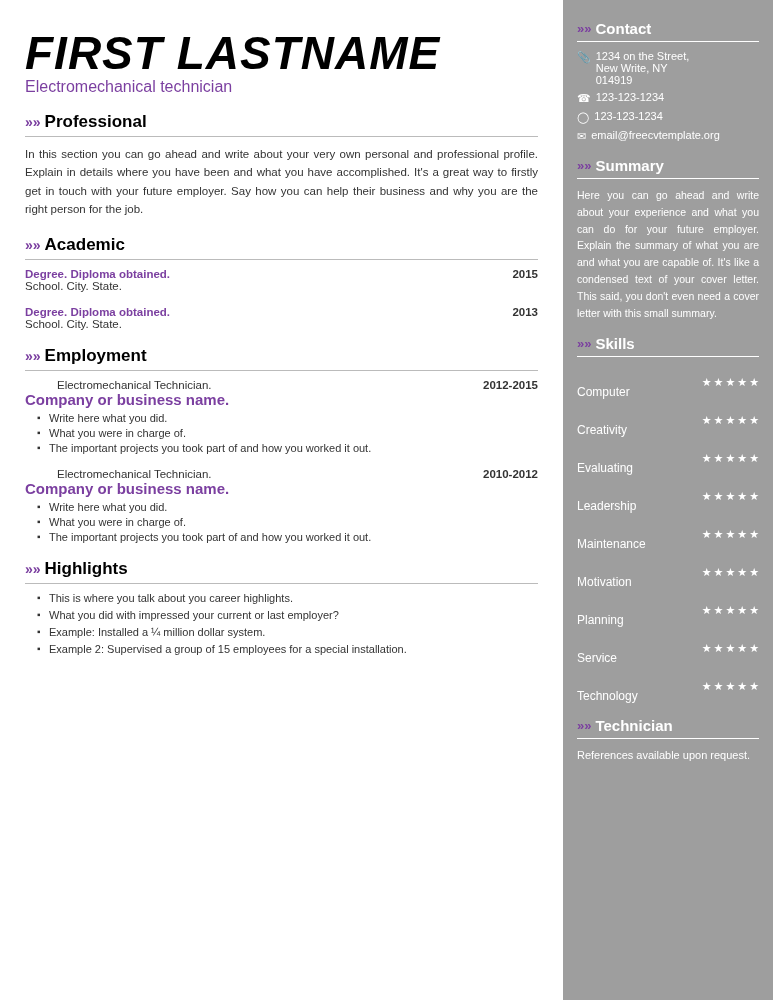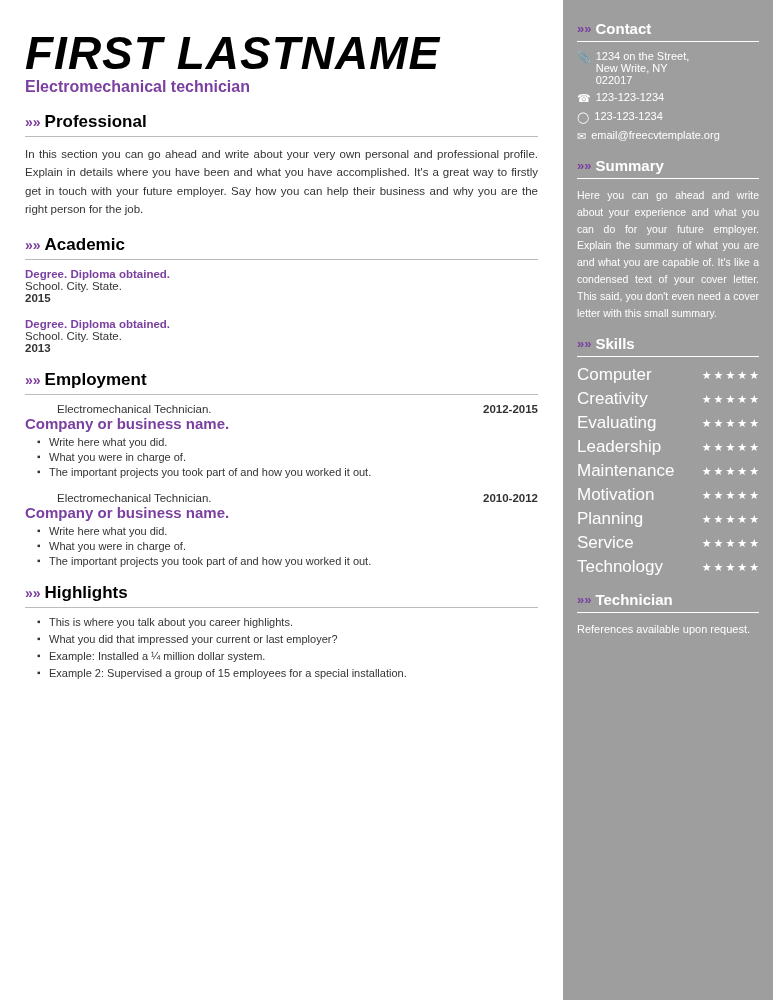--- a/index.html
+++ b/index.html
@@ -29,21 +29,21 @@
       color: #000;
       line-height: 1;
       letter-spacing: 1px;
       text-transform: uppercase;
       font-style: italic;
     }
 
     .job-title {
       font-size: 16px;
       color: #7b3fa0;
-      font-weight: 700;
+      font-weight: 400;
       margin-top: 2px;
     }
 
     .section-title {
       display: flex;
       align-items: center;
       font-size: 17px;
       font-weight: 800;
       color: #000;
       margin-top: 16px;
@@ -76,21 +76,20 @@
     .academic-degree {
       color: #7b3fa0;
       font-weight: 700;
       font-size: 11.5px;
     }
 
     .academic-row {
       display: flex;
       justify-content: space-between;
       align-items: flex-start;
-      flex-direction: column;
     }
 
     .academic-school {
       color: #333;
       font-size: 11.5px;
     }
 
     .academic-year {
       color: #333;
       font-size: 11.5px;
@@ -226,23 +225,24 @@
     }
 
     .skill-row {
       display: flex;
       justify-content: space-between;
       align-items: center;
       margin-bottom: 4px;
     }
 
     .skill-name {
-      font-size: 17px;
+      font-size: 12px;
       color: #fff;
       width: 75px;
+      margin-top: 20px;
     }
 
     .skill-stars {
       display: flex;
       gap: 2px;
     }
 
     .star {
       font-size: 11px;
       color: #fff;
@@ -330,41 +330,41 @@
   </div>
 
   <div class="section-title">
     <span class="arrow-icon">»»</span>
     <span>Highlights</span>
   </div>
   <hr class="divider">
 
   <ul class="highlights-list">
     <li>This is where you talk about you career highlights.</li>
-    <li>What you did that impressed your current or last employer?</li>
+    <li>What you did with impressed your current or last employer?</li>
     <li>Example: Installed a ¼ million dollar system.</li>
     <li>Example 2: Supervised a group of 15 employees for a special installation.</li>
   </ul>
 
 </div>
 
 <div class="right-panel">
 
   <div class="sidebar-section-title">
     <span class="arrow-icon">»»</span>
     <span>Contact</span>
   </div>
   <hr class="sidebar-divider">
 
   <div class="contact-row">
     <span class="contact-icon">📎</span>
     <div>
       <span>1234 on the Street,</span><br>
       <span>New Write, NY</span><br>
-      <span>022017</span>
+      <span>014919</span>
     </div>
   </div>
 
   <div class="contact-row">
     <span class="contact-icon">☎</span>
     <span>123-123-1234</span>
   </div>
 
   <div class="contact-row">
     <span class="contact-icon">◯</span>

